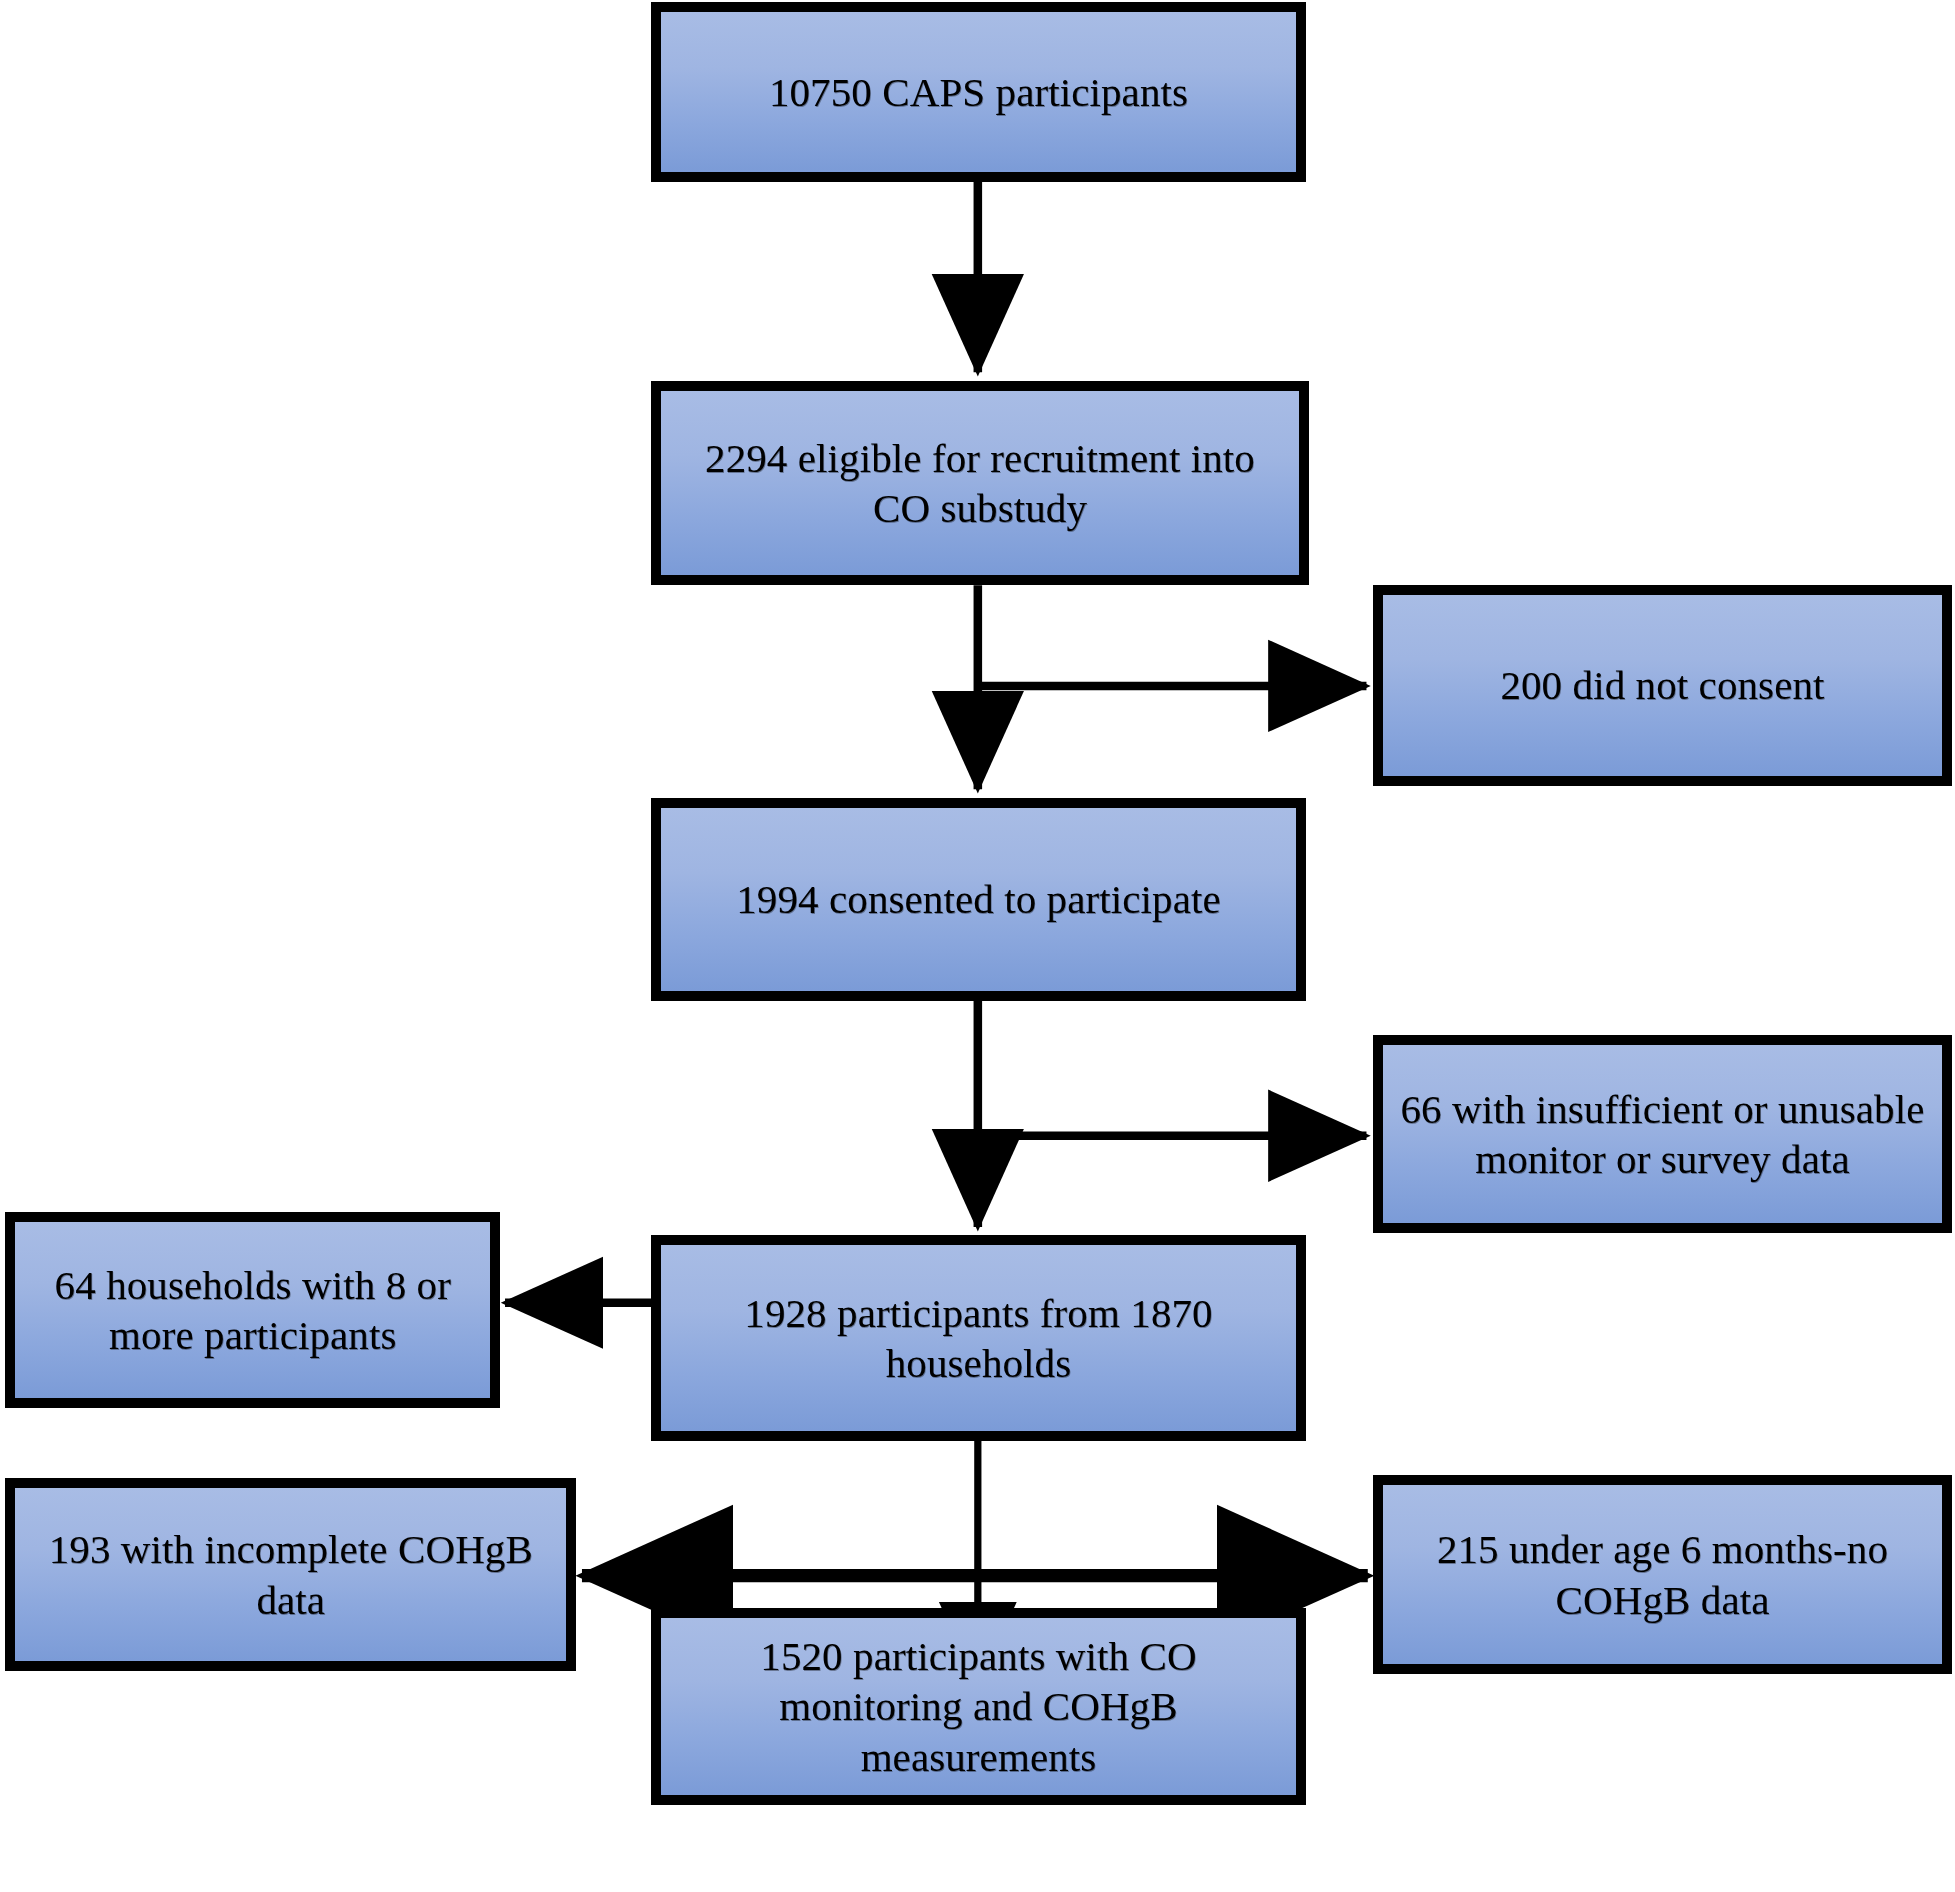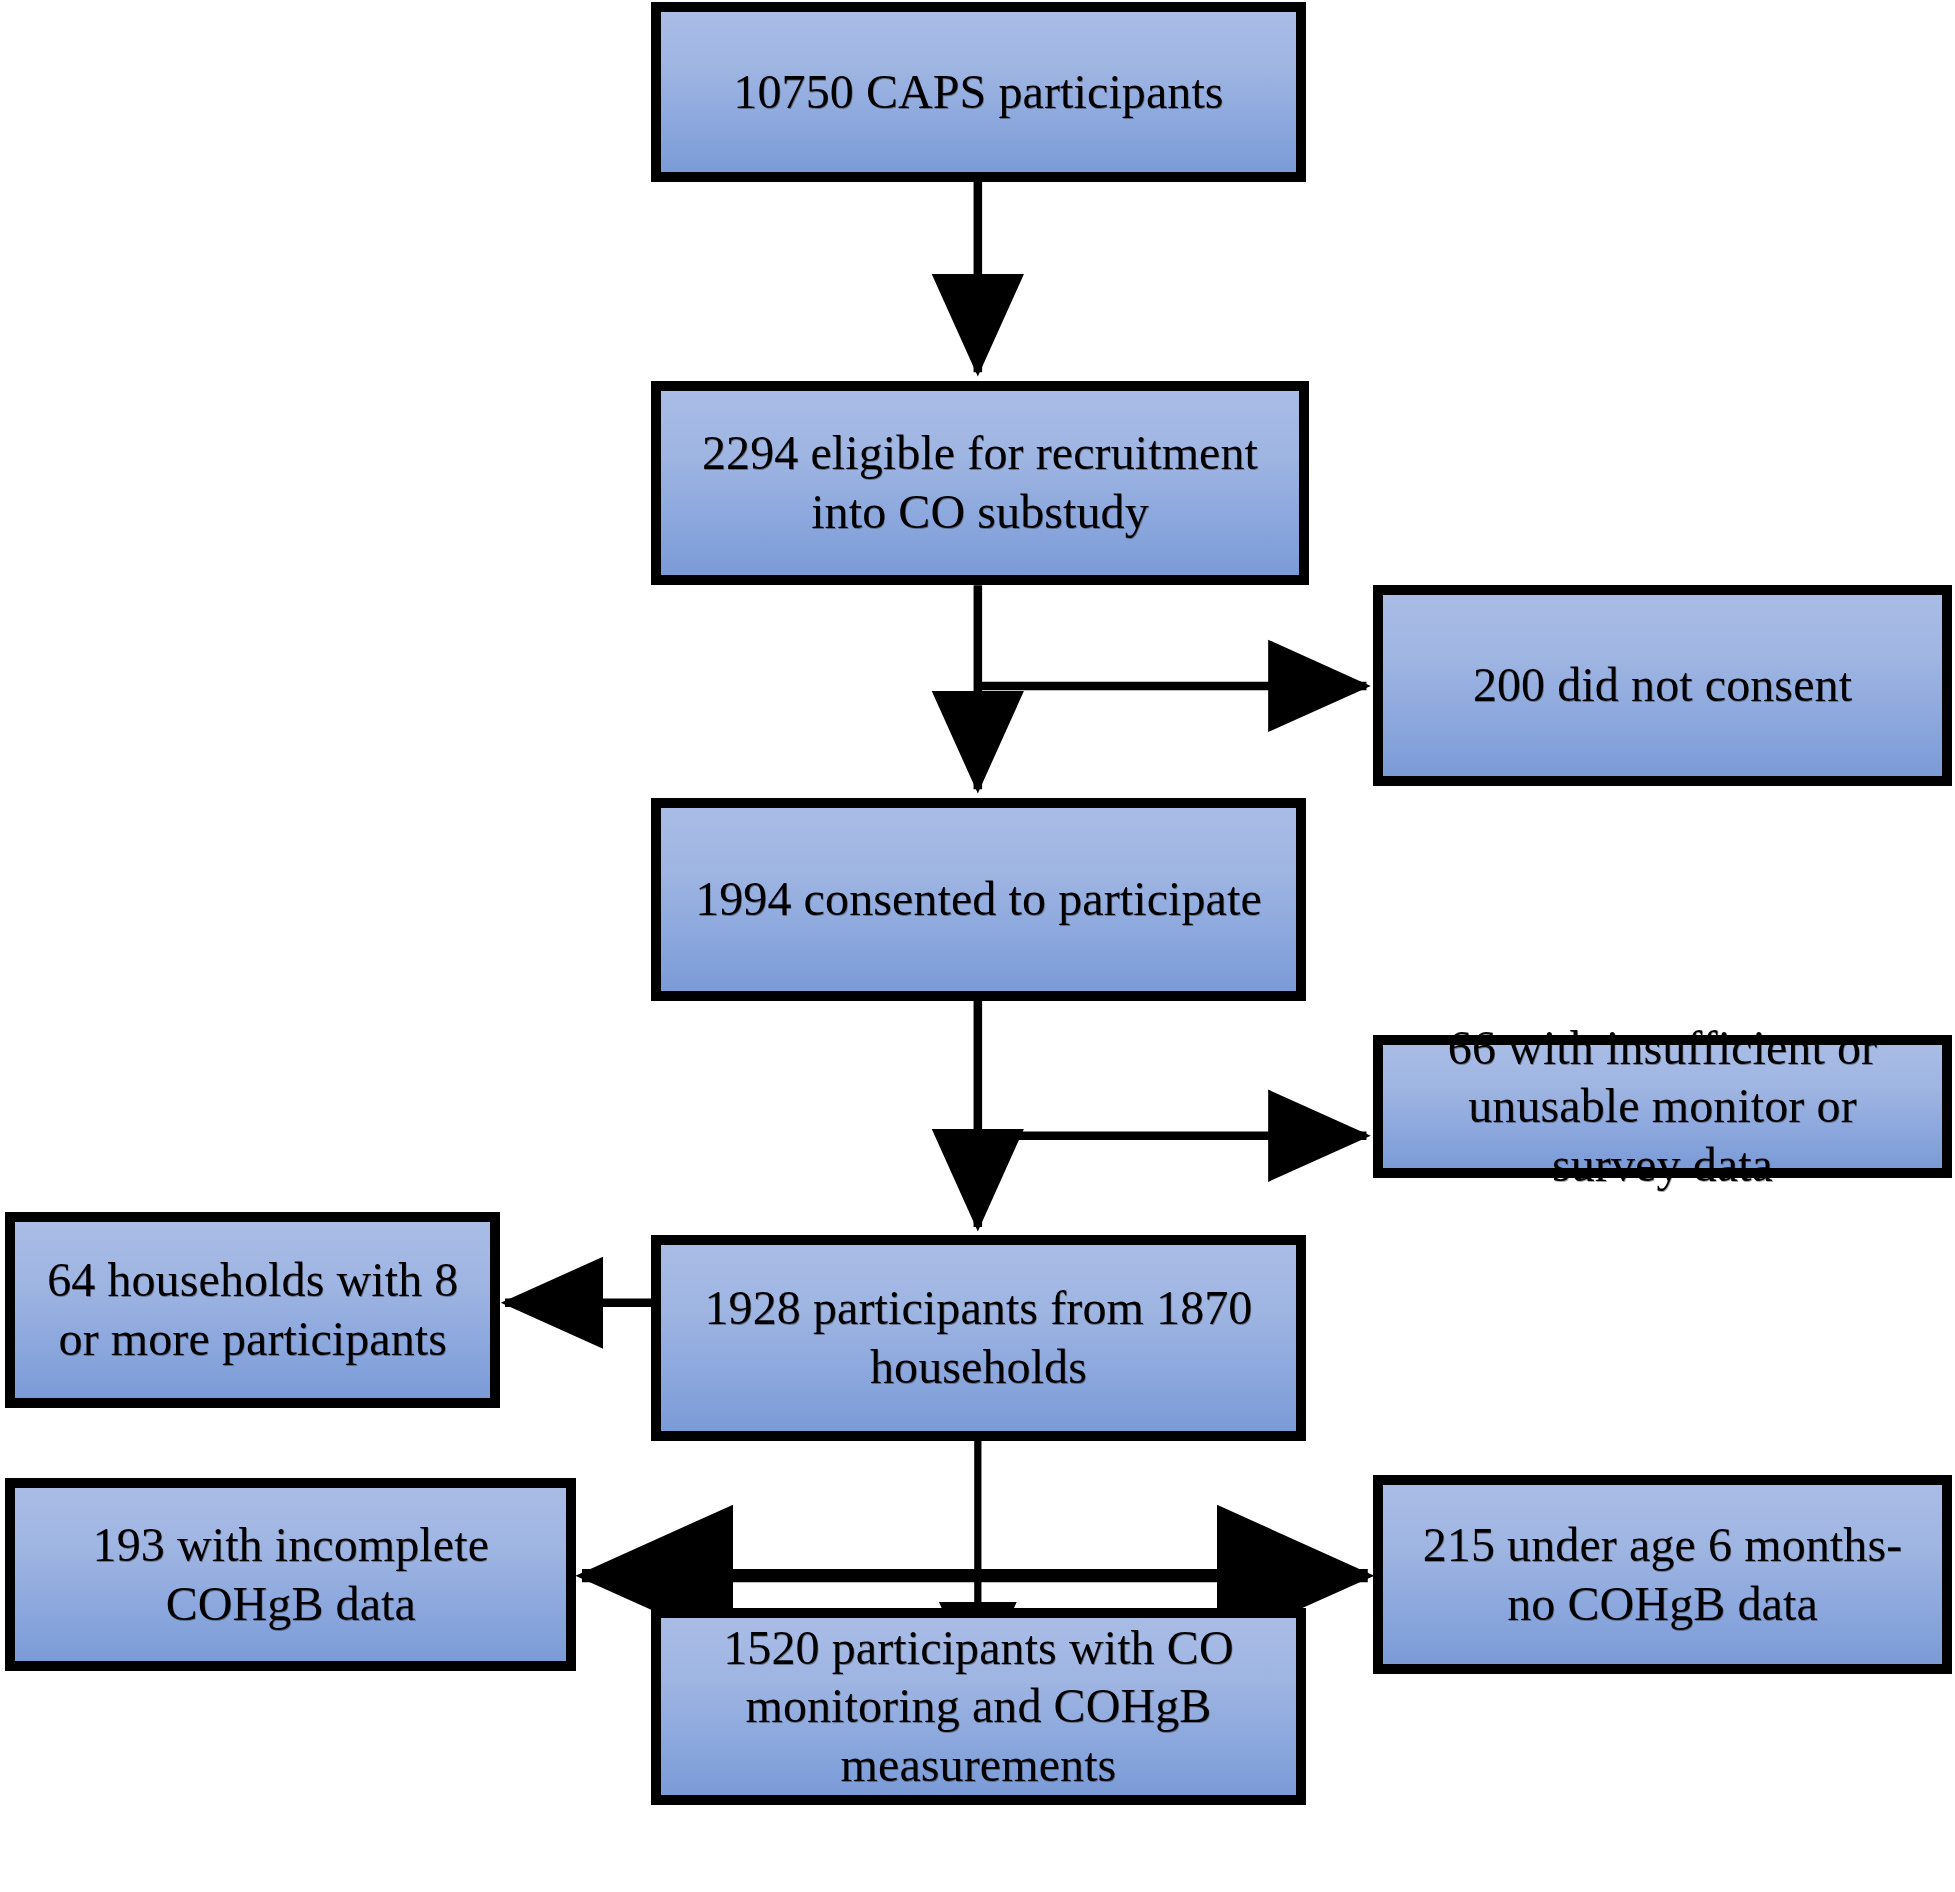--- a/index.html
+++ b/index.html
@@ -25,21 +25,21 @@
     align-items: center;
     justify-content: center;
     text-align: center;
     color: #000000;
     line-height: 1.22;
     letter-spacing: 0.1px;
   }
   .node .label {
     display: block;
     width: 94%;
-    font-size: 48px;
+    font-size: 41px;
     font-weight: 400;
     text-shadow: 0.7px 0.7px 0 rgba(0,0,0,0.35);
   }
 
   
   #connectors {
     position: absolute;
     left: 0;
     top: 0;
     width: 1955px;
@@ -86,21 +86,21 @@
   </div>
 
   <div class="node" style="left:1373px; top:585px; width:579px; height:201px;">
     <span class="label">200 did not consent</span>
   </div>
 
   <div class="node" style="left:651px; top:798px; width:655px; height:203px;">
     <span class="label">1994 consented to participate</span>
   </div>
 
-  <div class="node" style="left:1373px; top:1035px; width:579px; height:143px;">
+  <div class="node" style="left:1373px; top:1035px; width:579px; height:198px;">
     <span class="label">66 with insufficient or unusable monitor or survey data</span>
   </div>
 
   <div class="node" style="left:5.3px; top:1212px; width:495px; height:196px;">
     <span class="label">64 households with 8 or more participants</span>
   </div>
 
   <div class="node" style="left:651px; top:1235px; width:655px; height:206px;">
     <span class="label">1928 participants from 1870 households</span>
   </div>

